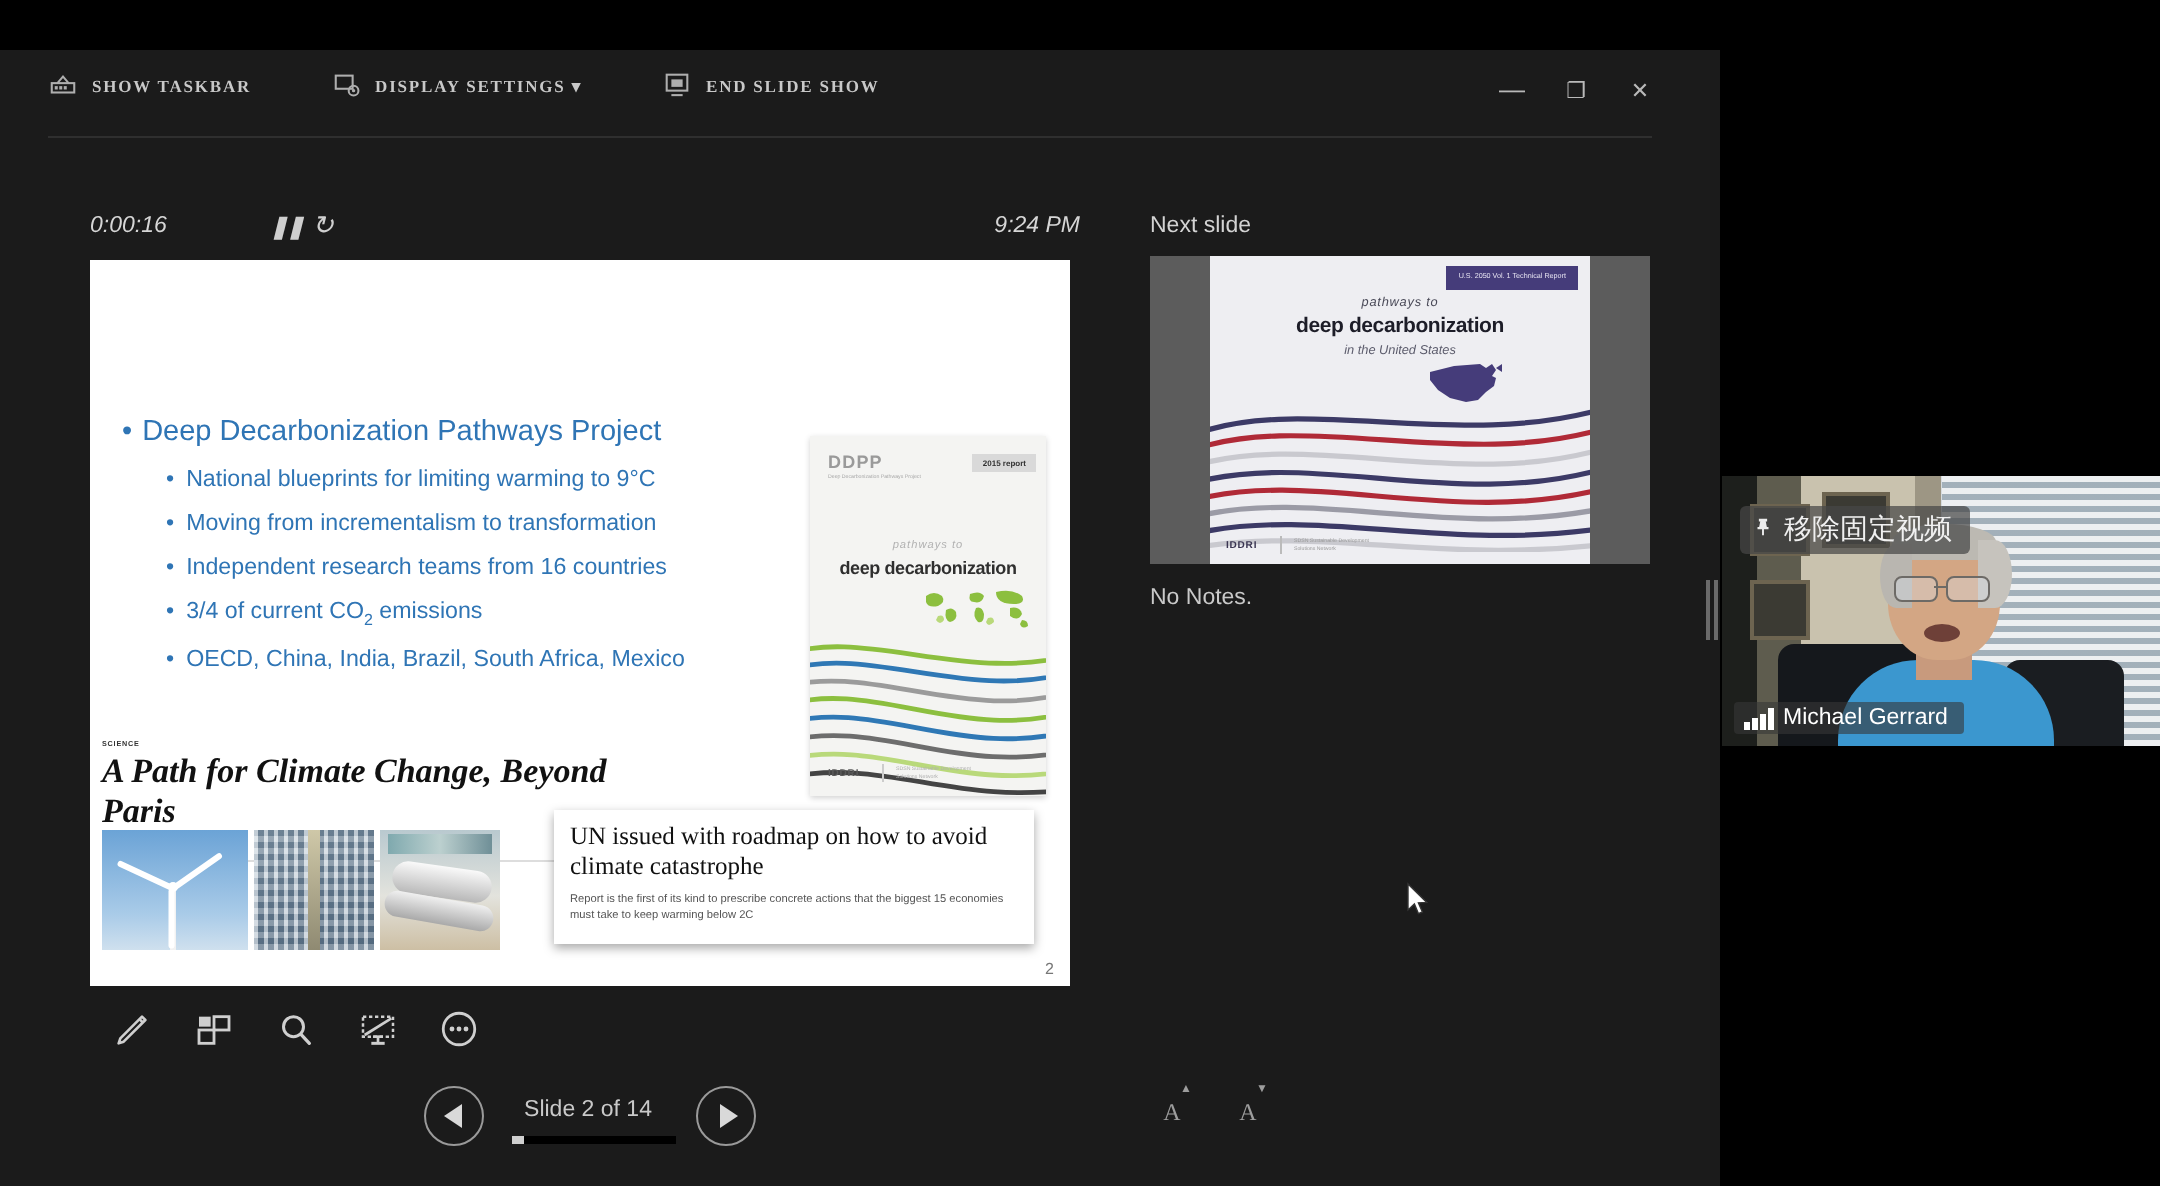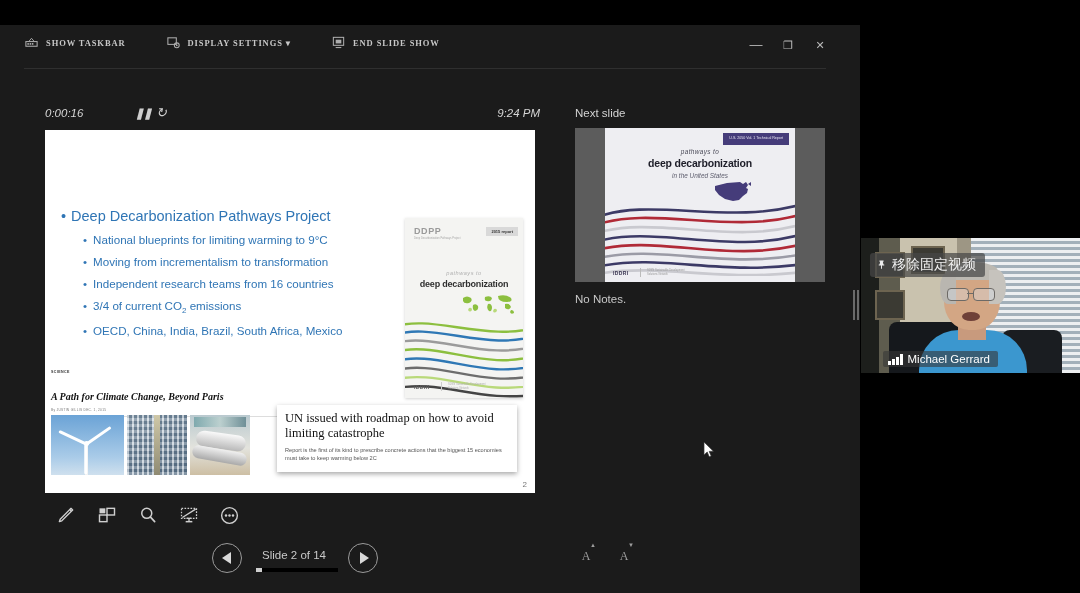--- a/index.html
+++ b/index.html
@@ -34,21 +34,21 @@
   .slide{position:absolute;left:45px;top:105px;width:490px;height:363px;background:#fff;overflow:hidden;}
   .slide-bullets{position:absolute;left:16px;top:78px;width:340px;}
   .b1{color:#2f75b5;font-size:14.5px;font-family:"Liberation Sans",sans-serif;margin-bottom:9px;}
   .b1 .dot{color:#2f75b5;margin-right:5px;}
   .b2{color:#2f75b5;font-size:11.6px;margin:0 0 9px 22px;}
   .b2 .dot{margin-right:6px;}
   .b2 sub{font-size:8px;vertical-align:sub;}
 
   .news1{position:absolute;left:6px;top:240px;width:265px;}
   .news1-kicker{font-size:3.6px;font-weight:bold;color:#333;letter-spacing:.4px;font-family:"Liberation Sans",sans-serif;}
-  .news1-head{font-family:"Liberation Serif",serif;font-style:italic;font-weight:bold;font-size:10px;color:#111;margin-top:17px;}
+  .news1-head{font-family:"Liberation Serif",serif;font-style:italic;font-weight:bold;font-size:17px;color:#111;margin-top:2px;}
   .news1-by{font-size:3.2px;color:#777;margin-top:6px;letter-spacing:.3px;}
   .news1-rule{width:255px;height:1px;background:#ddd;margin-top:4px;}
 
   .photostrip{position:absolute;left:6px;top:285px;width:200px;height:60px;display:flex;gap:3px;}
   .ph{height:60px;position:relative;overflow:hidden;}
   .ph1{width:73px;background:linear-gradient(180deg,#6ba3d6 0%,#a9cbe8 70%,#cfe0ee 100%);}
   .ph2{width:60px;background:linear-gradient(160deg,#9fb4c4 0%,#7f96ab 50%,#6e869c 100%);}
   .ph3{width:60px;background:linear-gradient(180deg,#b9c9cf 0%,#e3e3dd 55%,#cdbfa4 100%);}
   .turbine-hub{position:absolute;left:33px;top:26px;width:5px;height:5px;border-radius:50%;background:#fff;}
   .blade{position:absolute;left:35px;top:28px;width:30px;height:2.5px;background:#fff;transform-origin:0 50%;border-radius:2px;}
@@ -135,21 +135,21 @@
   .vt-hairr{position:absolute;left:128px;top:32px;width:17px;height:34px;border-radius:0 50% 50% 0;background:#c6c3bd;}
   .vt-hairtop{position:absolute;left:85px;top:24px;width:52px;height:18px;border-radius:50% 50% 0 0;background:#bcb9b2;}
   .vt-glass{position:absolute;top:50px;width:20px;height:11px;border:1.4px solid #6d6a66;border-radius:4px;background:rgba(220,230,240,.35);}
   .vt-gl{left:86px;}
   .vt-gr{left:112px;}
   .vt-gbridge{position:absolute;left:106px;top:55px;width:7px;height:1.4px;background:#6d6a66;}
   .vt-mouth{position:absolute;left:101px;top:74px;width:18px;height:9px;border-radius:50%;background:#6e4038;}
   .vt-pin{position:absolute;left:9px;top:15px;background:rgba(70,70,70,.72);border-radius:3px;padding:3px 9px 3px 6px;display:flex;align-items:center;gap:5px;cursor:pointer;}
   .vt-pin-ico{color:#e8e8e8;font-size:10px;}
   .vt-pin-txt{color:#f0f0f0;font-size:14px;font-family:"DejaVu Sans",sans-serif;}
-  .vt-name{position:absolute;left:22px;bottom:6px;background:rgba(55,55,55,.6);border-radius:2px;padding:2px 8px 2px 5px;display:flex;align-items:center;gap:5px;justify-content:center;}
+  .vt-name{position:absolute;left:6px;bottom:6px;background:rgba(55,55,55,.6);border-radius:2px;padding:2px 8px 2px 5px;display:flex;align-items:center;gap:5px;justify-content:center;}
   .vt-name-txt{color:#fff;font-size:11.5px;}
   .bars{display:flex;align-items:flex-end;gap:1.5px;height:11px;}
   .bars i{width:2.5px;background:#fff;display:block;}
 
   
   .cursor{position:absolute;left:703px;top:441px;width:12px;height:18px;}
 </style>
 </head>
 <body>
 
@@ -255,21 +255,21 @@
           <div class="panelgap"></div>
         </div>
         <div class="ph ph3">
           <div class="pipe-top"></div>
           <div class="pipe"></div>
           <div class="pipe2"></div>
         </div>
       </div>
 
       <div class="news2">
-        <div class="news2-head">UN issued with roadmap on how to avoid limiting catastrophe</div>
+        <div class="news2-head">UN issued with roadmap on how to avoid climate catastrophe</div>
         <div class="news2-sub">Report is the first of its kind to prescribe concrete actions that the biggest 15 economies must take to keep warming below 2C</div>
       </div>
 
       <div class="ddpp-cover">
         <div class="ddpp-logo">DDPP</div>
         <div class="ddpp-logo-sub">Deep Decarbonization Pathways Project</div>
         <div class="ddpp-badge">2015 report</div>
         <div class="ddpp-t1">pathways to</div>
         <div class="ddpp-t2">deep decarbonization</div>
         <svg class="ddpp-map" viewBox="0 0 56 22">

